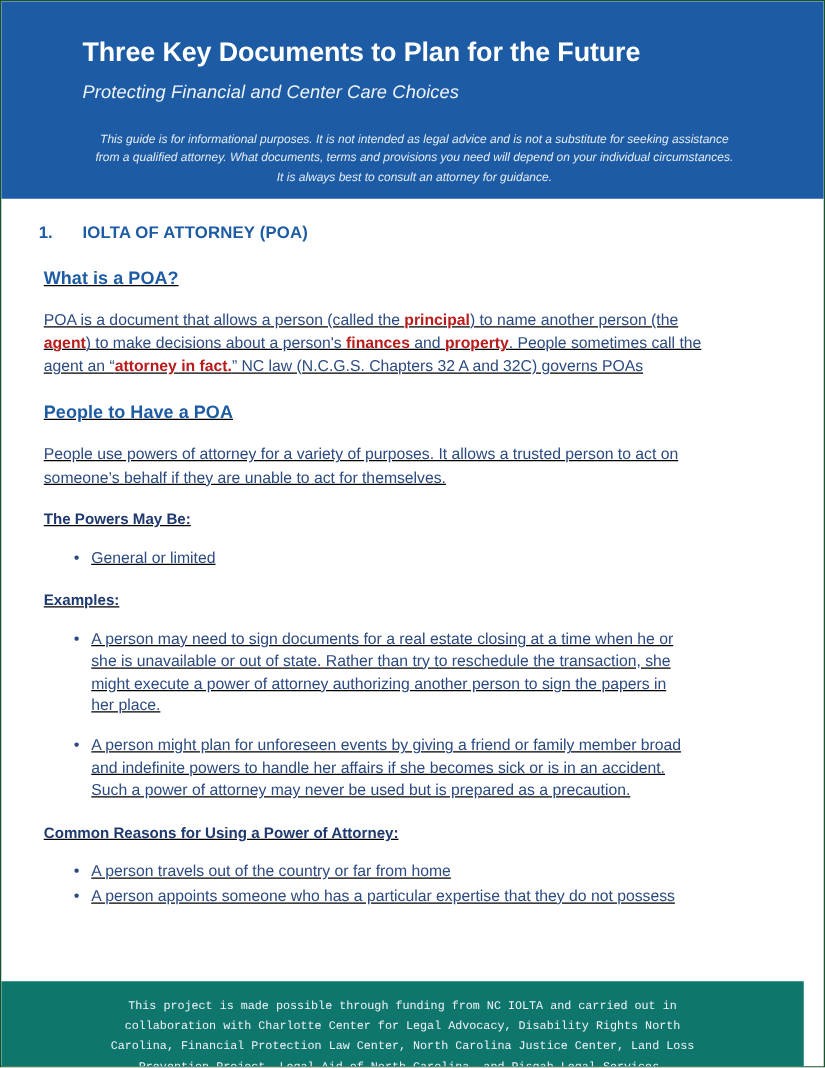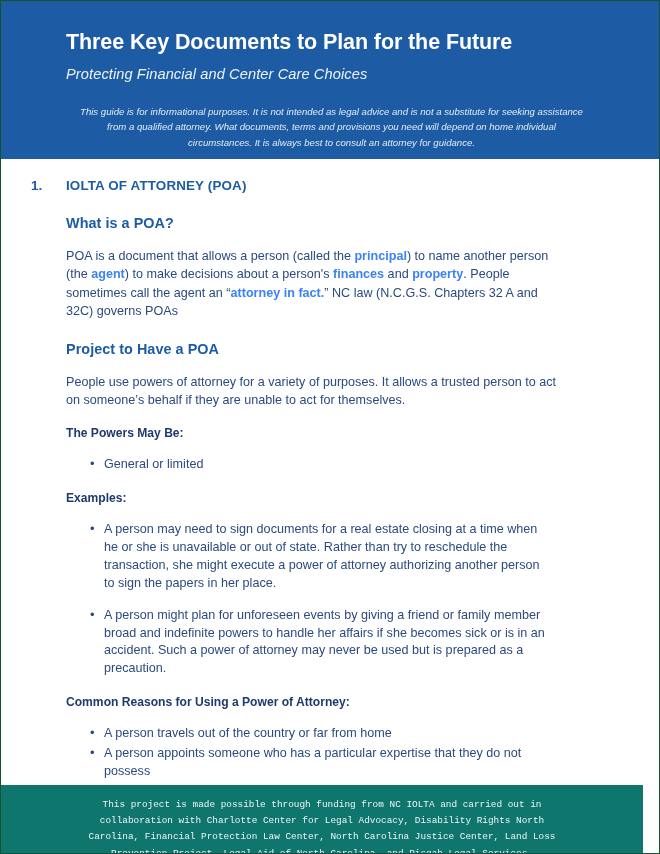--- a/index.html
+++ b/index.html
@@ -76,22 +76,23 @@
   }
   .section-title {
     color: #1d5ca4;
     font-size: 13.4px;
     font-weight: bold;
     letter-spacing: 0.15px;
     line-height: 1.35;
   }
 
   .body-block {
-    padding-left: 65px;
+    padding-left: 34px;
     padding-right: 45px;
+    text-decoration: underline;
   }
 
   .sub-heading {
     color: #1d5ca4;
     font-size: 14.4px;
     font-weight: bold;
     margin: 20px 0 0 0;
     letter-spacing: 0.05px;
   }
 
@@ -127,21 +128,21 @@
     position: absolute;
     left: 8px;
     top: -1px;
     color: #2b4a80;
     font-size: 13px;
   }
   ul.bullets > li.spaced {
     margin-top: 14px;
   }
 
-  strong.b { font-weight: bold; color: #3b82f6; text-align: center; }
+  strong.b { font-weight: bold; color: #b91c1c; text-align: center; }
 
   
   .footer {
     position: absolute;
     left: 0;
     right: 16px;
     bottom: 0;
     background: #0f766e;
     padding: 12px 72px 13px 72px;
     box-sizing: border-box;
@@ -157,37 +158,37 @@
   }
 </style>
 </head>
 <body>
 
 <div class="page">
 
   <div class="header">
     <h1 class="header-title">Three Key Documents to Plan for the Future</h1>
     <div class="header-subtitle">Protecting Financial and Center Care Choices</div>
-    <div class="header-disclaimer">This guide is for informational purposes. It is not intended as legal advice and is not a substitute for seeking assistance from a qualified attorney. What documents, terms and provisions you need will depend on home individual circumstances. It is always best to consult an attorney for guidance.</div>
+    <div class="header-disclaimer">This guide is for informational purposes. It is not intended as legal advice and is not a substitute for seeking assistance from a qualified attorney. What documents, terms and provisions you need will depend on your individual circumstances. It is always best to consult an attorney for guidance.</div>
   </div>
 
   <div class="content">
 
     <div class="section-row">
       <div class="section-number">1.</div>
       <div class="section-title">IOLTA OF ATTORNEY (POA)</div>
     </div>
 
     <div class="body-block">
 
       <div class="sub-heading">What is a POA?</div>
 
       <p class="para"><span>POA is a document that allows a person (called the </span><strong class="b">principal</strong><span>) to name another person (the </span><strong class="b">agent</strong><span>) to make decisions about a person's </span><strong class="b">finances</strong><span> and </span><strong class="b">property</strong><span>. People sometimes call the agent an “</span><strong class="b">attorney in fact.</strong><span>” NC law (N.C.G.S. Chapters 32 A and 32C) governs POAs</span></p>
 
-      <div class="sub-heading">Project to Have a POA</div>
+      <div class="sub-heading">People to Have a POA</div>
 
       <p class="para">People use powers of attorney for a variety of purposes. It allows a trusted person to act on someone’s behalf if they are unable to act for themselves.</p>
 
       <div class="label-bold">The Powers May Be:</div>
       <ul class="bullets">
         <li>General or limited</li>
       </ul>
 
       <div class="label-bold">Examples:</div>
       <ul class="bullets">

